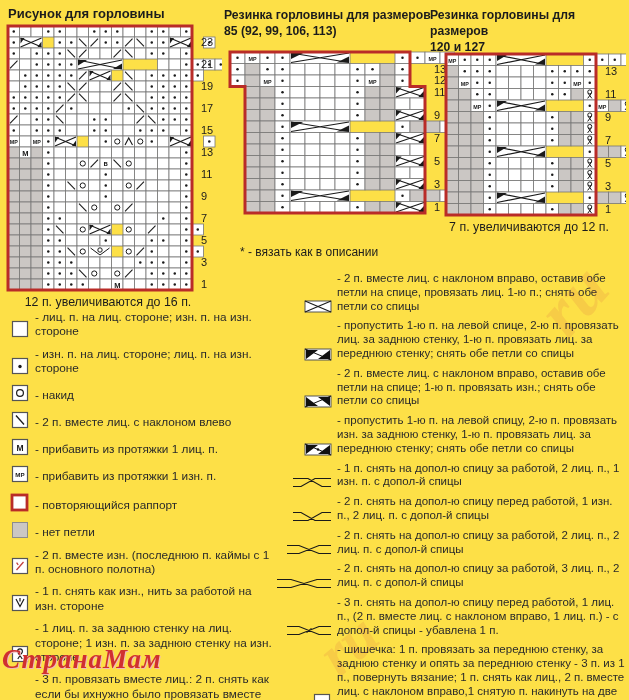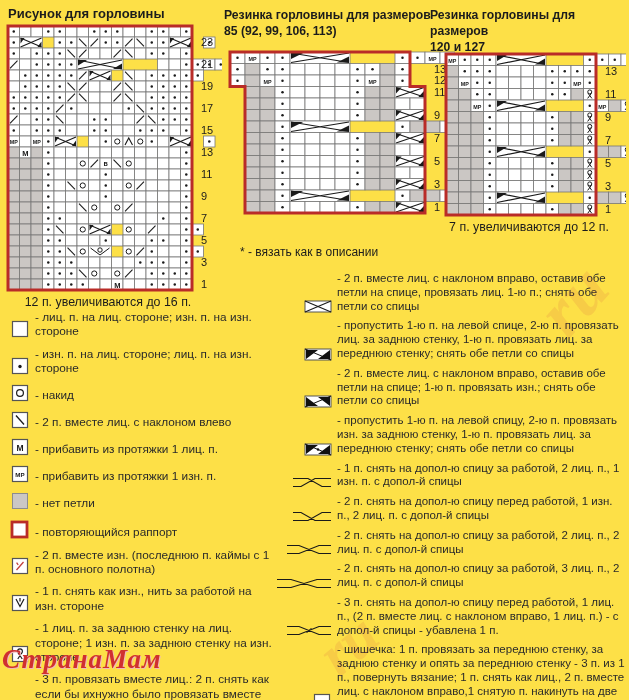--- a/index.html
+++ b/index.html
@@ -1205,33 +1205,33 @@
         <span class="lg-icon">
           <svg width="19" height="19" viewBox="0 0 19 19">
             <rect x="1.5" y="1.5" width="15" height="15" fill="#fff" stroke="#555" stroke-width="1.2"></rect>
             <text x="9" y="11.8" text-anchor="middle" font-size="6.2" font-weight="bold" fill="#1a1a1a">МР</text>
           </svg>
         </span>
         <div class="lg-text">- прибавить из протяжки 1 изн. п.</div>
       </div>
       <div class="lg-item">
         <span class="lg-icon">
+          <svg width="21" height="21">
+            <rect x="3" y="3" width="15" height="15" fill="#fff" stroke="#b92c28" stroke-width="2.8"></rect>
+          </svg>
+        </span>
+        <div class="lg-text">- повторяющийся раппорт</div>
+      </div>
+      <div class="lg-item">
+        <span class="lg-icon">
           <svg width="19" height="19">
             <rect x="1.5" y="1.5" width="15" height="15" fill="#cbc7c4" stroke="#8c8c8c"></rect>
           </svg>
         </span>
         <div class="lg-text">- нет петли</div>
-      </div>
-      <div class="lg-item">
-        <span class="lg-icon">
-          <svg width="21" height="21">
-            <rect x="3" y="3" width="15" height="15" fill="#fff" stroke="#b92c28" stroke-width="2.8"></rect>
-          </svg>
-        </span>
-        <div class="lg-text">- повторяющийся раппорт</div>
       </div>
       <div class="lg-item">
         <span class="lg-icon">
           <svg width="19" height="19" viewBox="0 0 19 19">
             <rect x="1.5" y="1.5" width="15" height="15" fill="#fff" stroke="#555" stroke-width="1.2"></rect>
             <path d="M5.5,13 L12.5,5 M7.2,7.8 L5.6,5.6" stroke="#c2413c" stroke-width="1.3" fill="none"></path>
           </svg>
         </span>
         <div class="lg-text">- 2 п. вместе изн. (последнюю п. каймы с 1 п. основного полотна)</div>
       </div>

